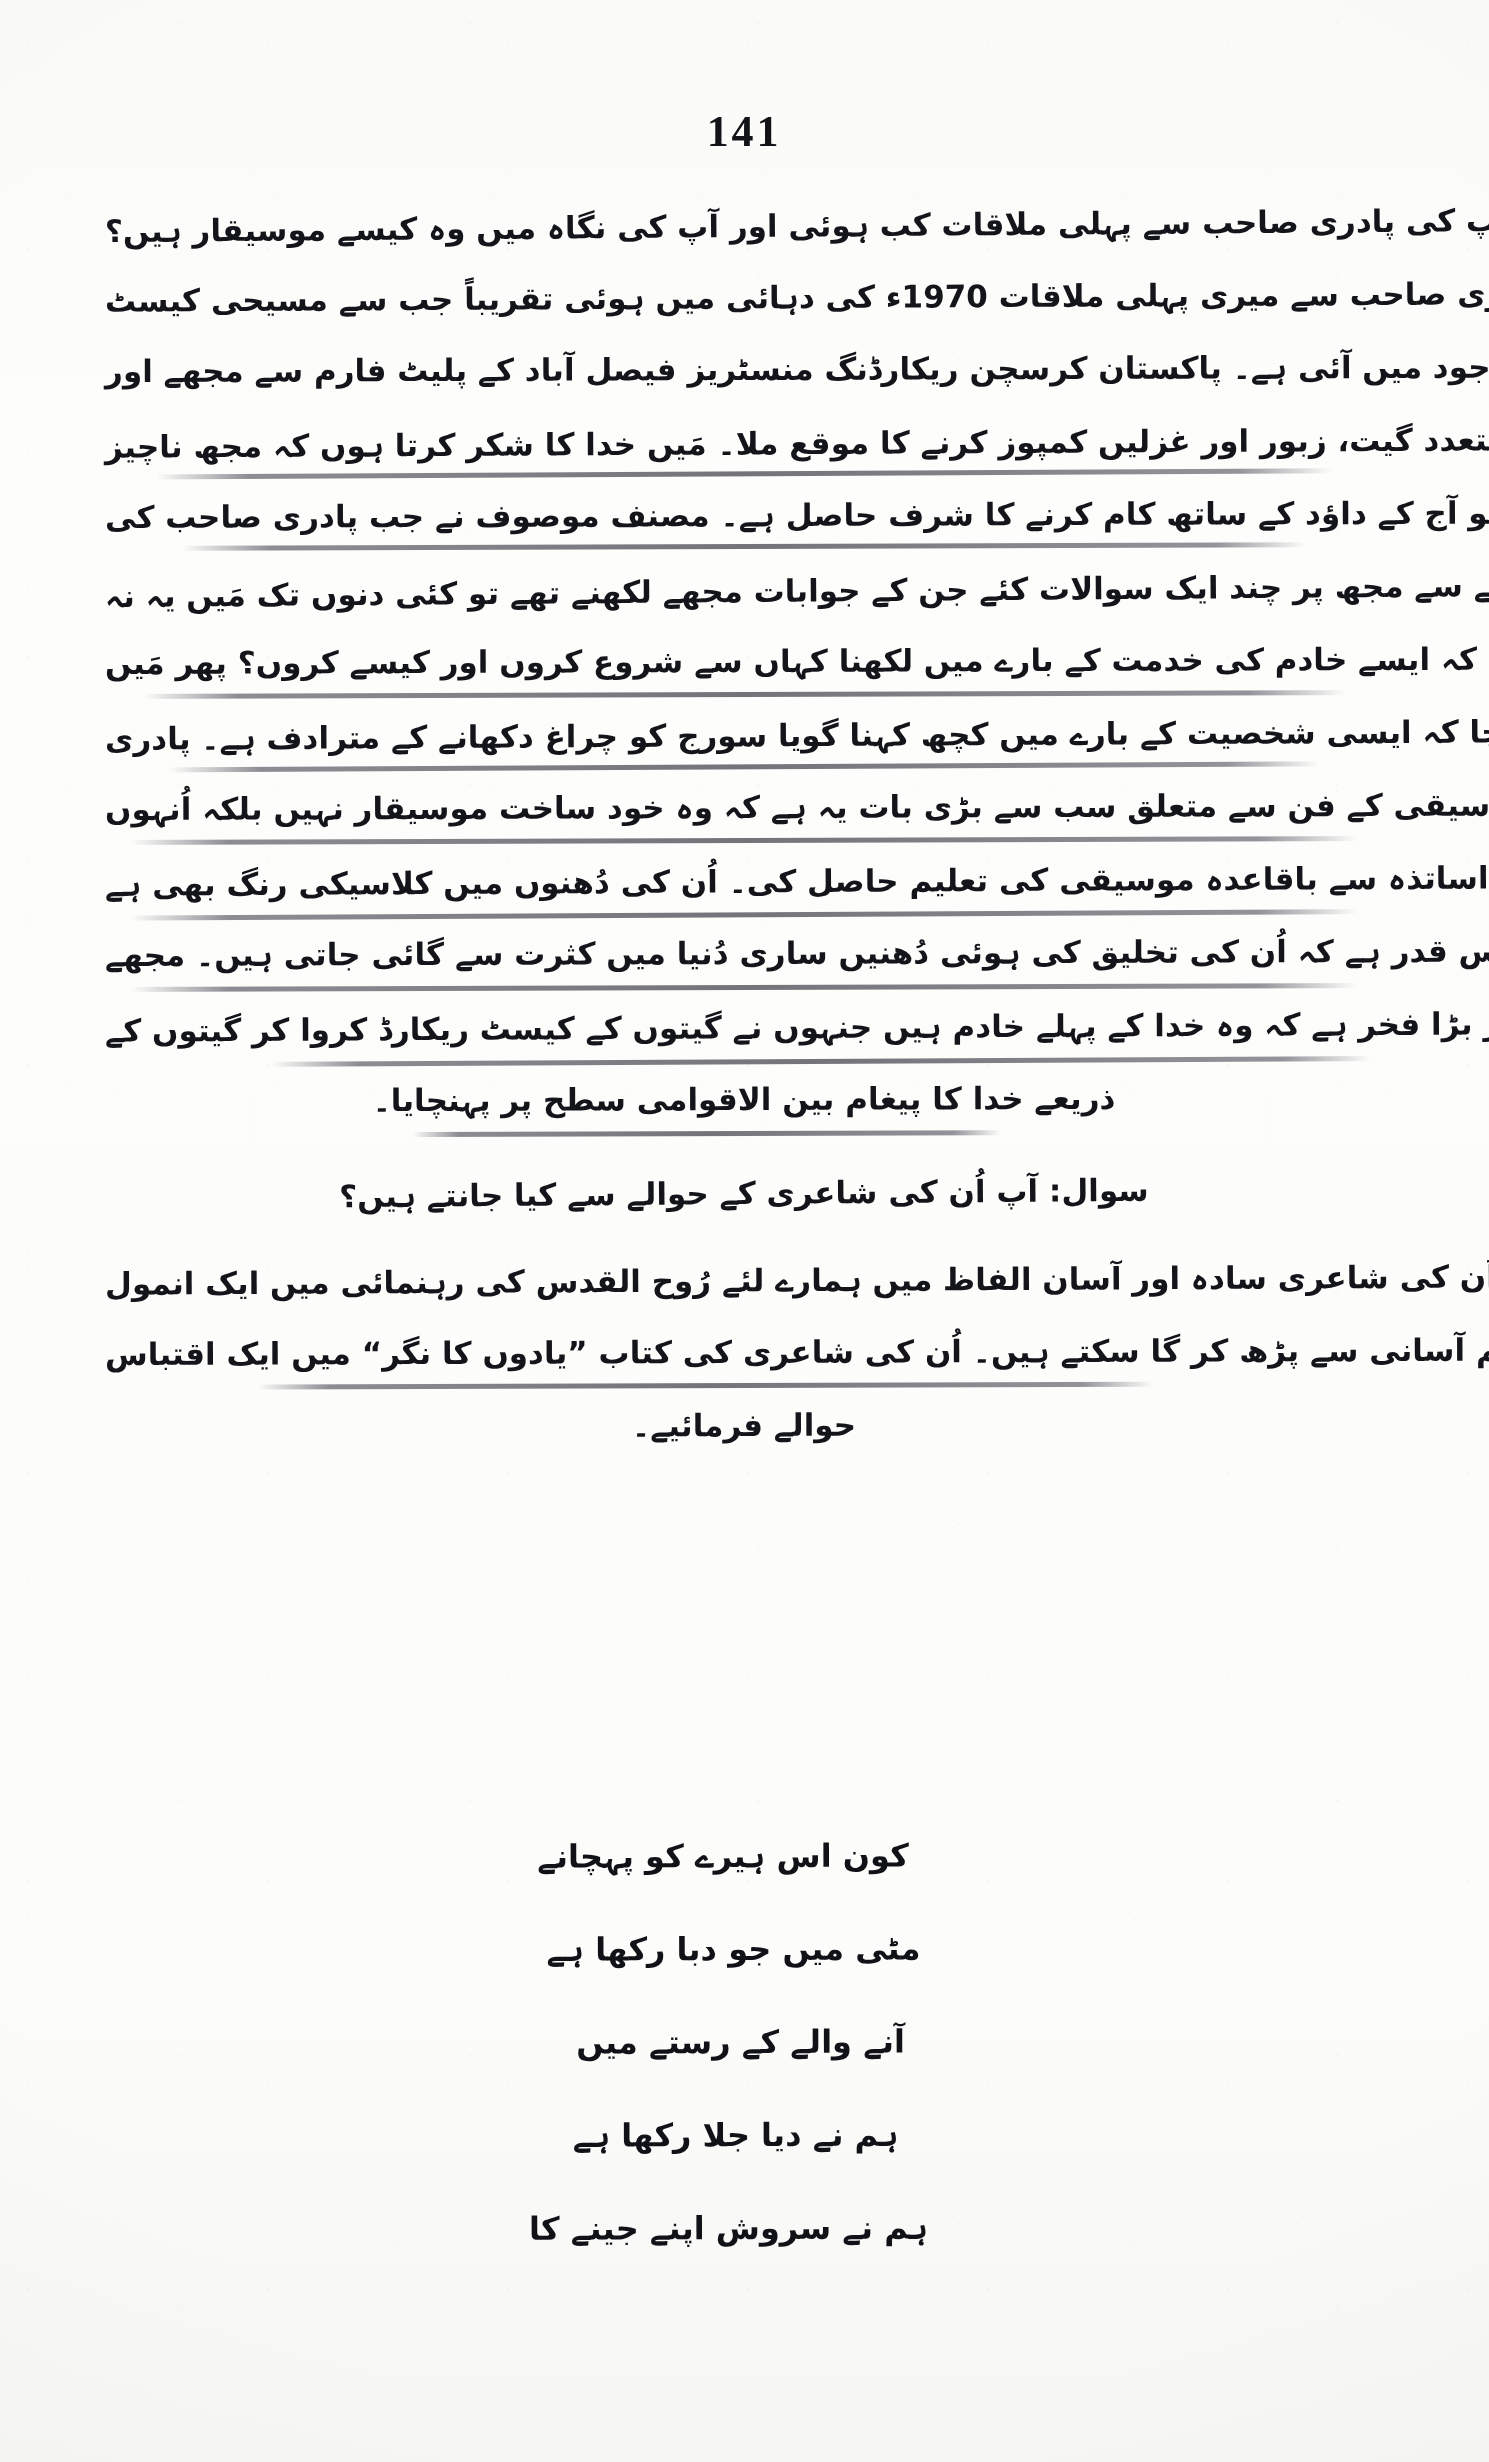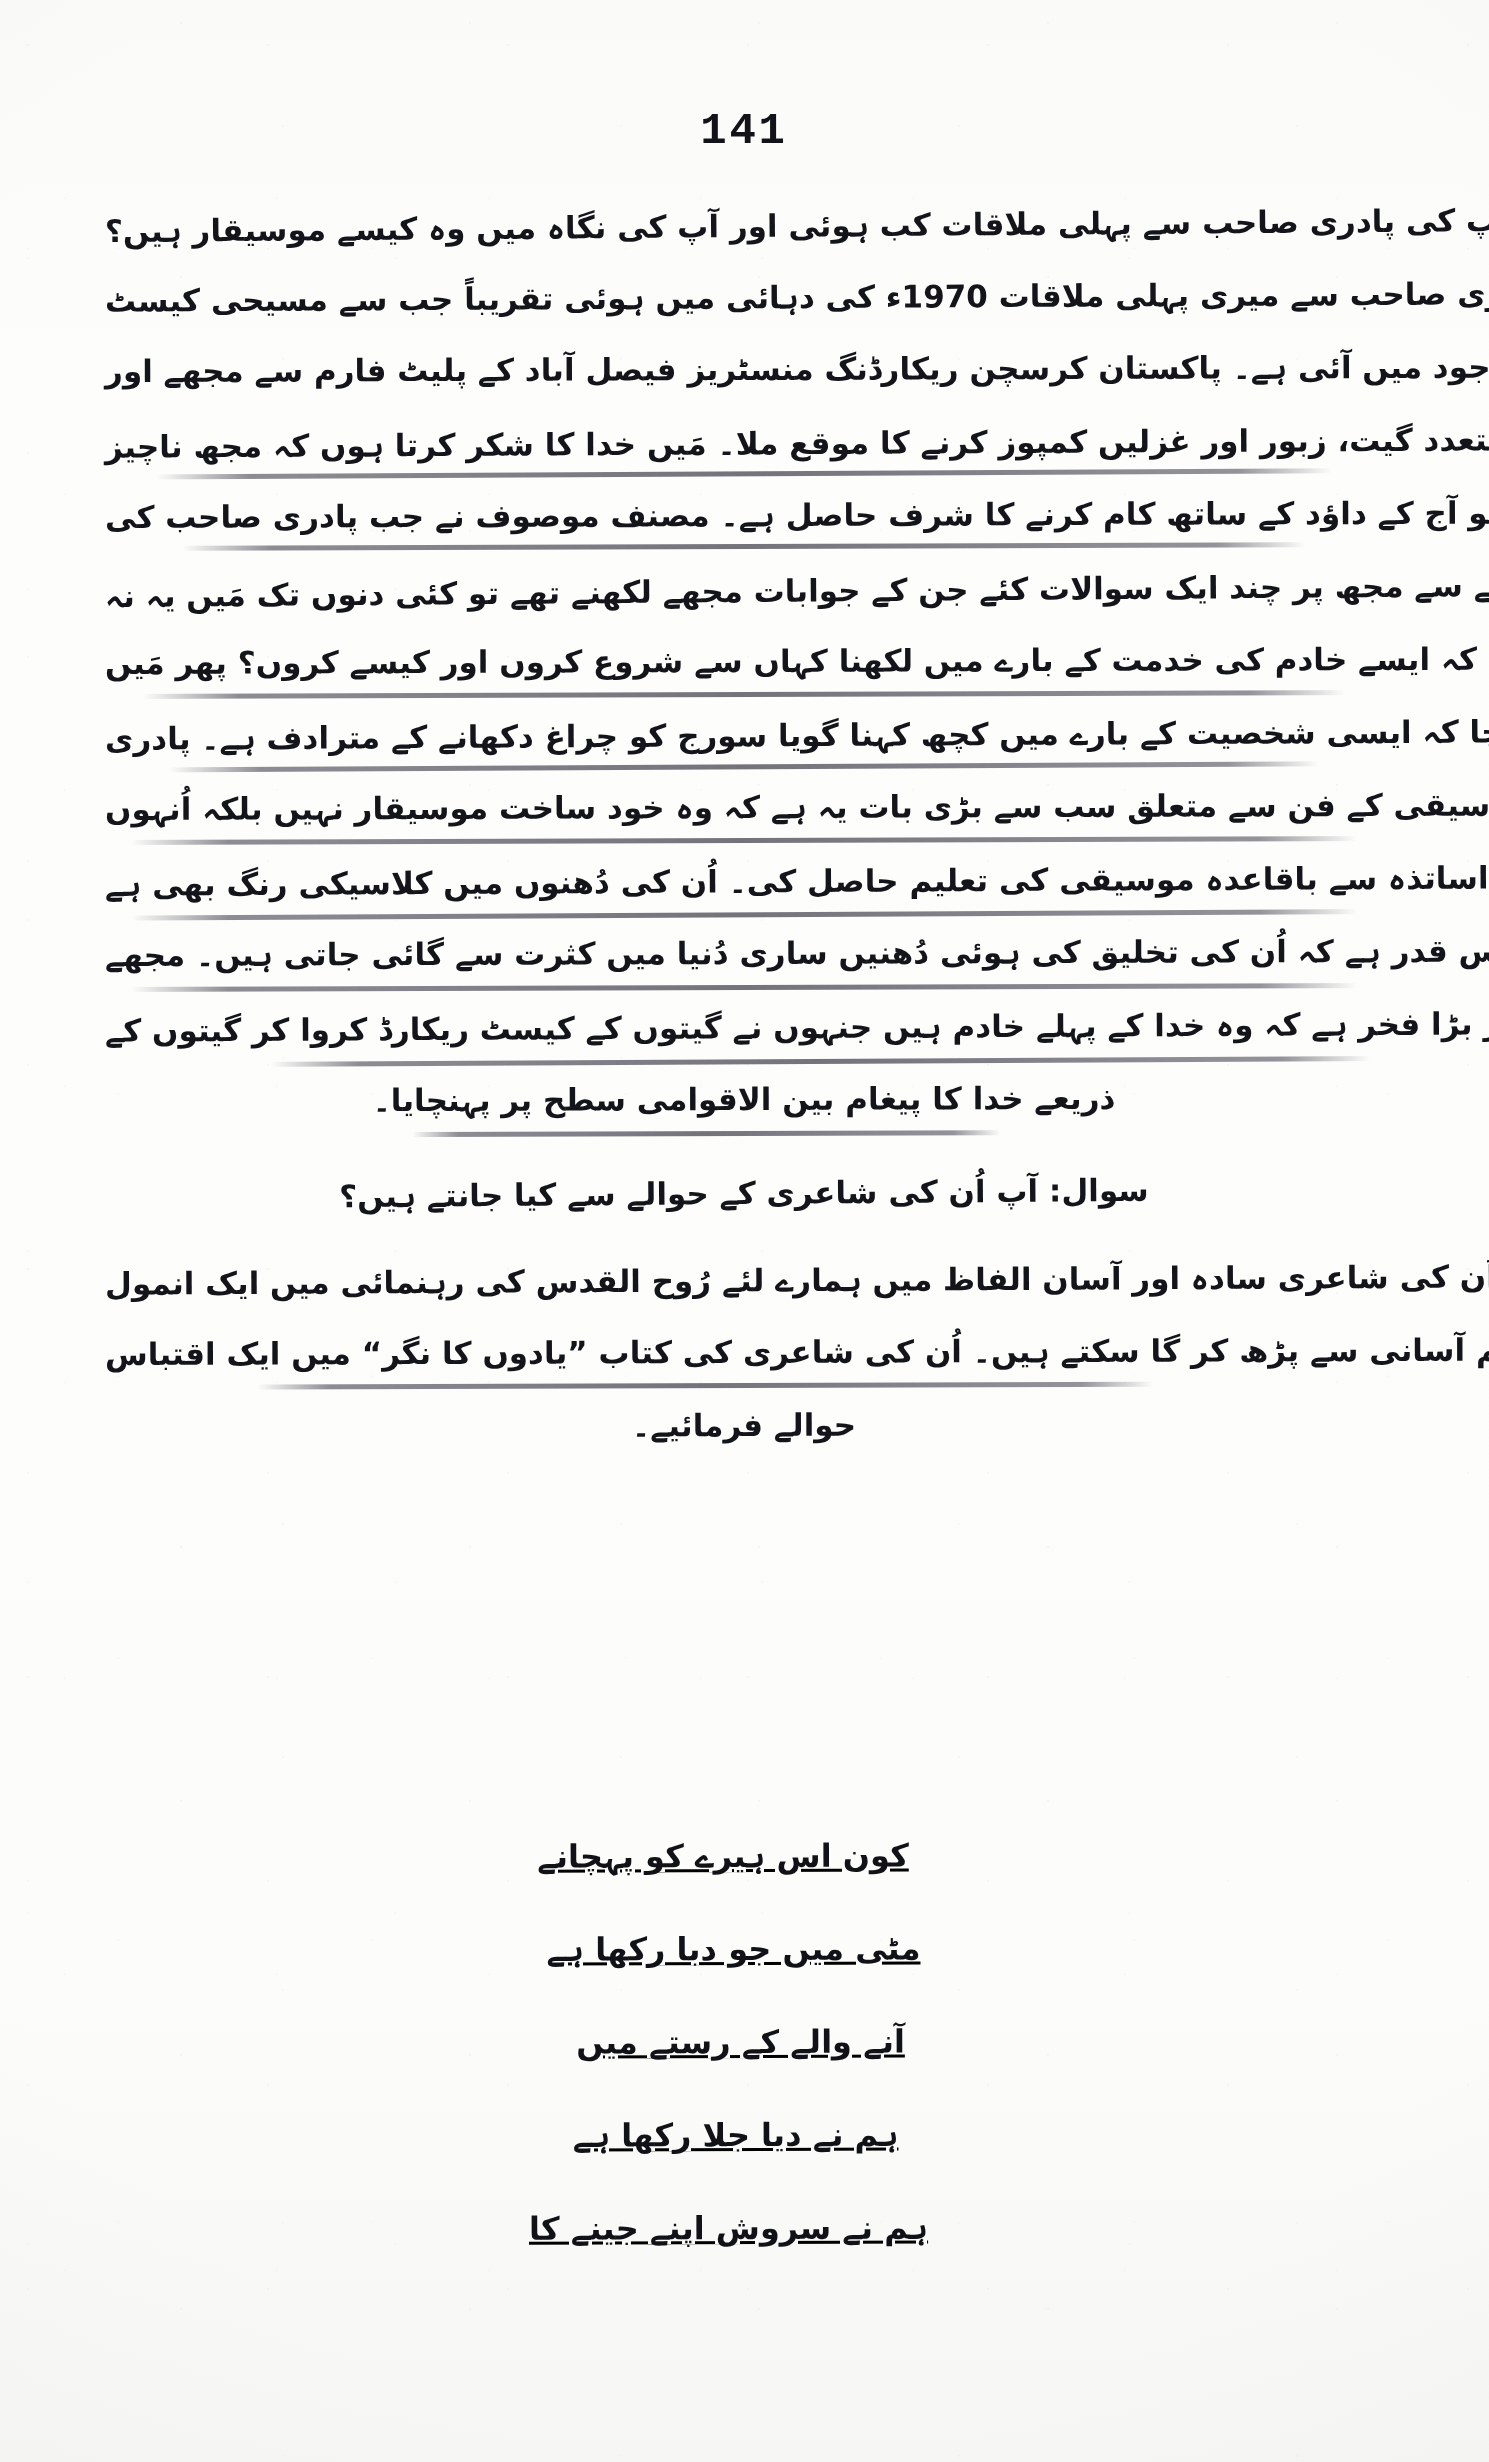--- a/index.html
+++ b/index.html
@@ -73,21 +73,21 @@
     direction: ltr;
   }
 
   
   .page-number {
     position: absolute;
     top: 106px;
     left: 0;
     width: 100%;
     text-align: center;
-    font-family: Liberation Mono, monospace;
+    font-family: Liberation Serif, serif;
     font-size: 44px;
     font-weight: 700;
     color: #111318;
     letter-spacing: 2.8px;
     z-index: 10;
     direction: ltr;
   }
 
   
   .body-text {
@@ -137,21 +137,20 @@
   }
 
   
   .poem {
     position: absolute;
     top: 1809px;
     left: 0;
     width: 100%;
     z-index: 10;
     direction: rtl;
-    text-decoration: underline;
   }
   .poem-line {
     text-align: center;
     color: #101218;
     font-family: "DejaVu Sans", "Liberation Sans", sans-serif;
     font-size: 32px;
     font-weight: 600;
     height: 93px;
     display: flex;
     align-items: center;

